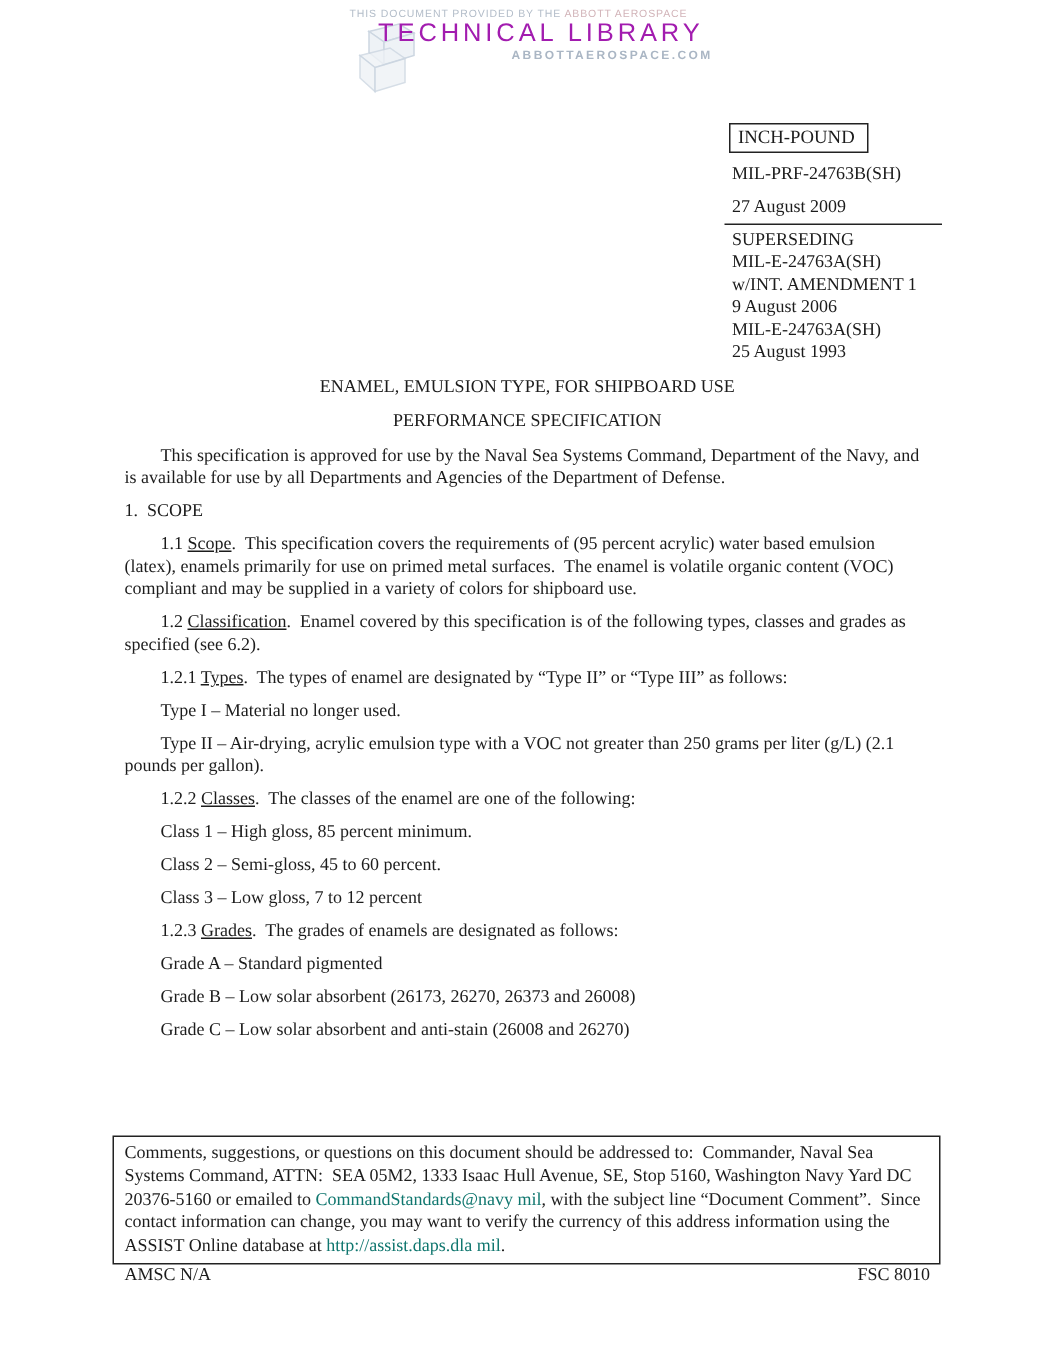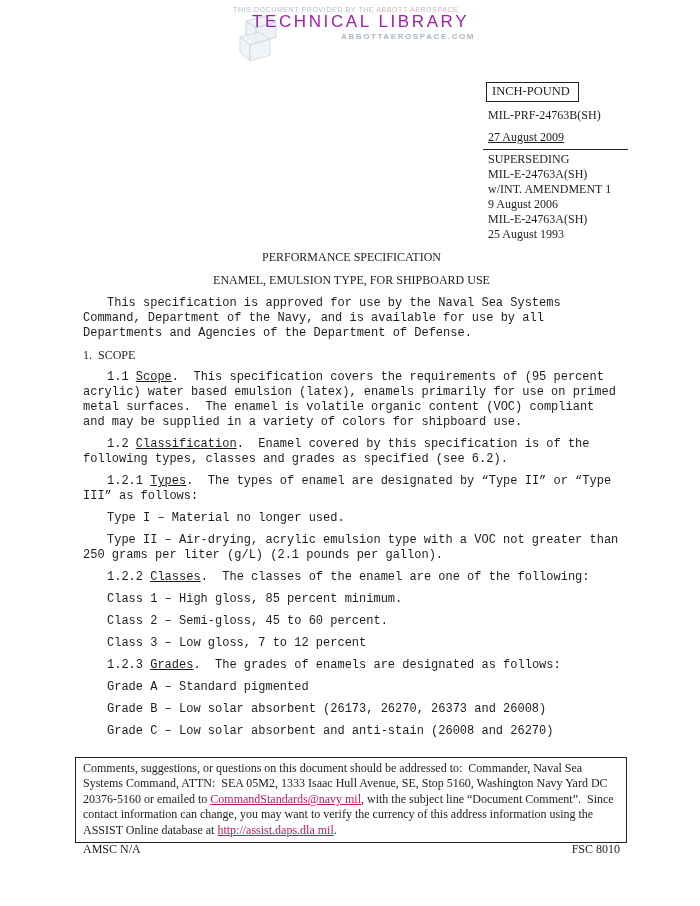--- a/index.html
+++ b/index.html
@@ -37,43 +37,43 @@
   }
 
   
   .idblock{position:absolute;left:486px;top:82px;width:142px;font-size:12px;line-height:15px;}
   .stamp{
     display:inline-block;border:1px solid #222;
     padding:1px 8px 2px 5px;font-size:12.5px;
     margin-bottom:6px;
   }
   .docnum{margin:0 0 7px 2px;}
-  .docdate{margin:0 0 0 2px;padding-bottom:4px;text-decoration:underline;}
+  .docdate{margin:0 0 0 2px;padding-bottom:4px;}
   .idrule{border:0;border-top:1px solid #222;margin:0 0 2px -3px;width:145px;}
   .superseding div{margin-left:2px;}
 
   
   .body{
     position:absolute;left:83px;top:250px;width:537px;
     font-size:12px;line-height:15px;
   }
   .title-line{text-align:center;margin:0 0 8px 0;white-space:pre-wrap;}
-  .para{margin:0 0 7px 0;text-indent:24px;white-space:pre-wrap;font-family:Liberation Mono, monospace;}
+  .para{margin:0 0 7px 0;text-indent:24px;white-space:pre-wrap;}
   .heading{margin:0 0 7px 0;white-space:pre-wrap;}
   .u{text-decoration:underline;}
 
   
   .comments{
     position:absolute;left:75px;top:757px;width:537px;
     border:1px solid #222;
     padding:3px 6px 4px 7px;
     font-size:12px;line-height:15.4px;
     white-space:pre-wrap;
   }
-  .comments a{color:#be185d;text-decoration:underline;cursor:pointer;}
+  .comments a{color:#0f766e;cursor:pointer;}
 
   
   .footer{
     position:absolute;left:83px;top:842px;width:537px;
     display:flex;justify-content:space-between;
     font-size:12px;
     gap:38px;
   }
 </style>
 </head>
@@ -106,22 +106,22 @@
       <div>SUPERSEDING</div>
       <div>MIL-E-24763A(SH)</div>
       <div>w/INT. AMENDMENT 1</div>
       <div>9 August 2006</div>
       <div>MIL-E-24763A(SH)</div>
       <div>25 August 1993</div>
     </div>
   </div>
 
   <div class="body">
+    <p class="title-line">ENAMEL, EMULSION TYPE, FOR SHIPBOARD USE</p>
     <p class="title-line">PERFORMANCE SPECIFICATION</p>
-    <p class="title-line">ENAMEL, EMULSION TYPE, FOR SHIPBOARD USE</p>
 
     <p class="para">This specification is approved for use by the Naval Sea Systems Command, Department of the Navy, and is available for use by all Departments and Agencies of the Department of Defense.</p>
 
     <p class="heading">1.  SCOPE</p>
 
     <p class="para"><span>1.1 </span><span class="u">Scope</span><span>.  This specification covers the requirements of (95 percent acrylic) water based emulsion (latex), enamels primarily for use on primed metal surfaces.  The enamel is volatile organic content (VOC) compliant and may be supplied in a variety of colors for shipboard use.</span></p>
 
     <p class="para"><span>1.2 </span><span class="u">Classification</span><span>.  Enamel covered by this specification is of the following types, classes and grades as specified (see 6.2).</span></p>
 
     <p class="para"><span>1.2.1 </span><span class="u">Types</span><span>.  The types of enamel are designated by “Type II” or “Type III” as follows:</span></p>

